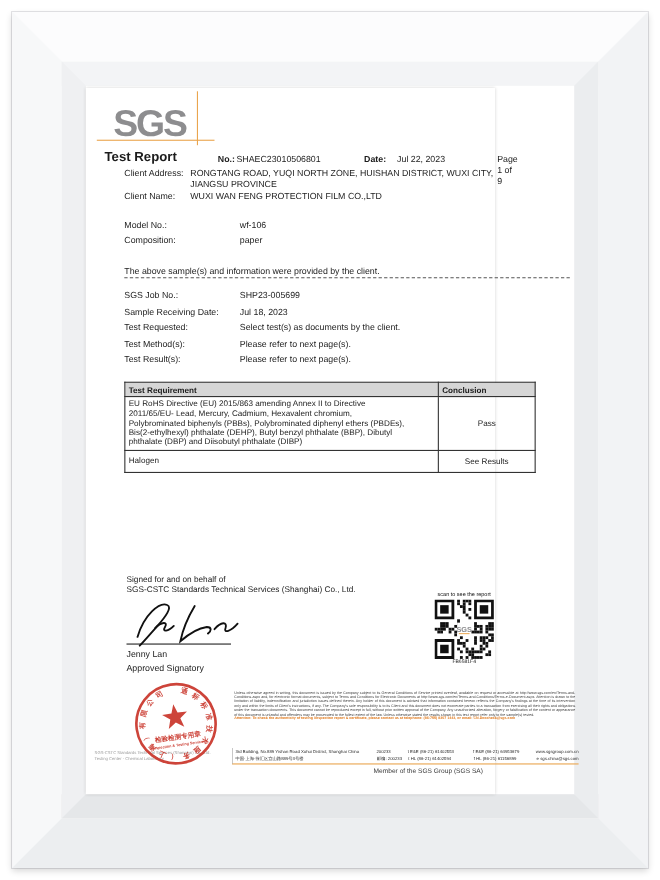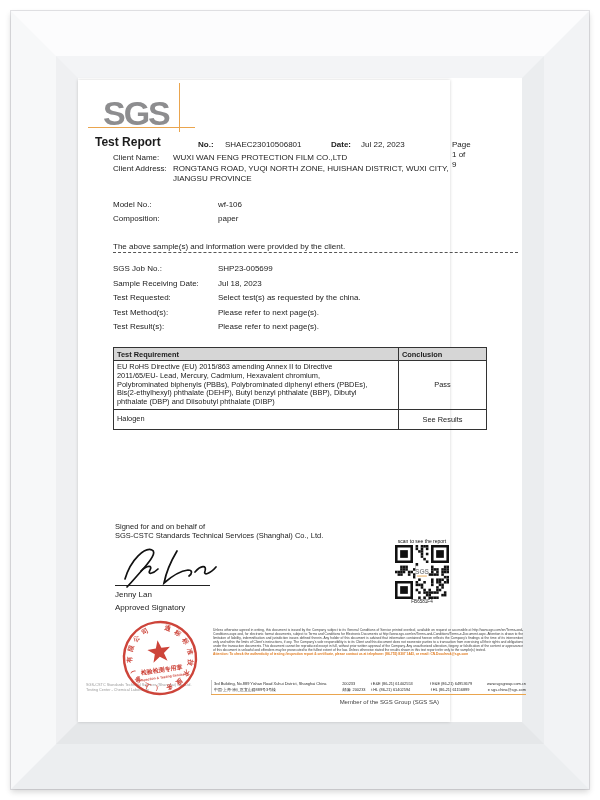--- a/index.html
+++ b/index.html
@@ -100,34 +100,34 @@
 <div class="doc">
 
   <div class="abs logo-wrap">
     <div class="logo-text">SGS</div>
     <div class="logo-hline"></div>
     <div class="logo-vline"></div>
   </div>
 
   <div class="abs title">Test Report</div>
   <div class="abs hmeta b" style="left:120px;">No.:</div>
-  <div class="abs hmeta" style="left:147px;">SHAEC23010506801</div>
+  <div class="abs hmeta" style="left:137px;">SHAEC23010506801</div>
   <div class="abs hmeta b" style="left:253px;">Date:</div>
   <div class="abs hmeta" style="left:283px;">Jul 22, 2023</div>
   <div class="abs hmeta" style="left:374px;">Page 1 of 9</div>
 
   <div class="abs client-block">
     <div class="kv">
+      <span class="k">Client Address:</span>
+      <span class="v">RONGTANG ROAD, YUQI NORTH ZONE, HUISHAN DISTRICT, WUXI CITY, JIANGSU PROVINCE</span>
+    </div>
+    <div class="kv">
       <span class="k">Client Name:</span>
       <span class="v">WUXI WAN FENG PROTECTION FILM CO.,LTD</span>
     </div>
-    <div class="kv">
-      <span class="k">Client Address:</span>
-      <span class="v">RONGTANG ROAD, YUQI NORTH ZONE, HUISHAN DISTRICT, WUXI CITY, JIANGSU PROVINCE</span>
-    </div>
   </div>
 
   <div class="abs sample-block">
     <div class="kv">
       <span class="k">Model No.:</span>
       <span class="v">wf-106</span>
     </div>
     <div class="kv">
       <span class="k">Composition:</span>
       <span class="v">paper</span>
@@ -141,21 +141,21 @@
     <div class="kv">
       <span class="k">SGS Job No.:</span>
       <span class="v">SHP23-005699</span>
     </div>
     <div class="kv">
       <span class="k">Sample Receiving Date:</span>
       <span class="v">Jul 18, 2023</span>
     </div>
     <div class="kv">
       <span class="k">Test Requested:</span>
-      <span class="v">Select test(s) as requested by the china.</span>
+      <span class="v">Select test(s) as documents by the client.</span>
     </div>
     <div class="kv">
       <span class="k">Test Method(s):</span>
       <span class="v">Please refer to next page(s).</span>
     </div>
     <div class="kv">
       <span class="k">Test Result(s):</span>
       <span class="v">Please refer to next page(s).</span>
     </div>
   </div>

